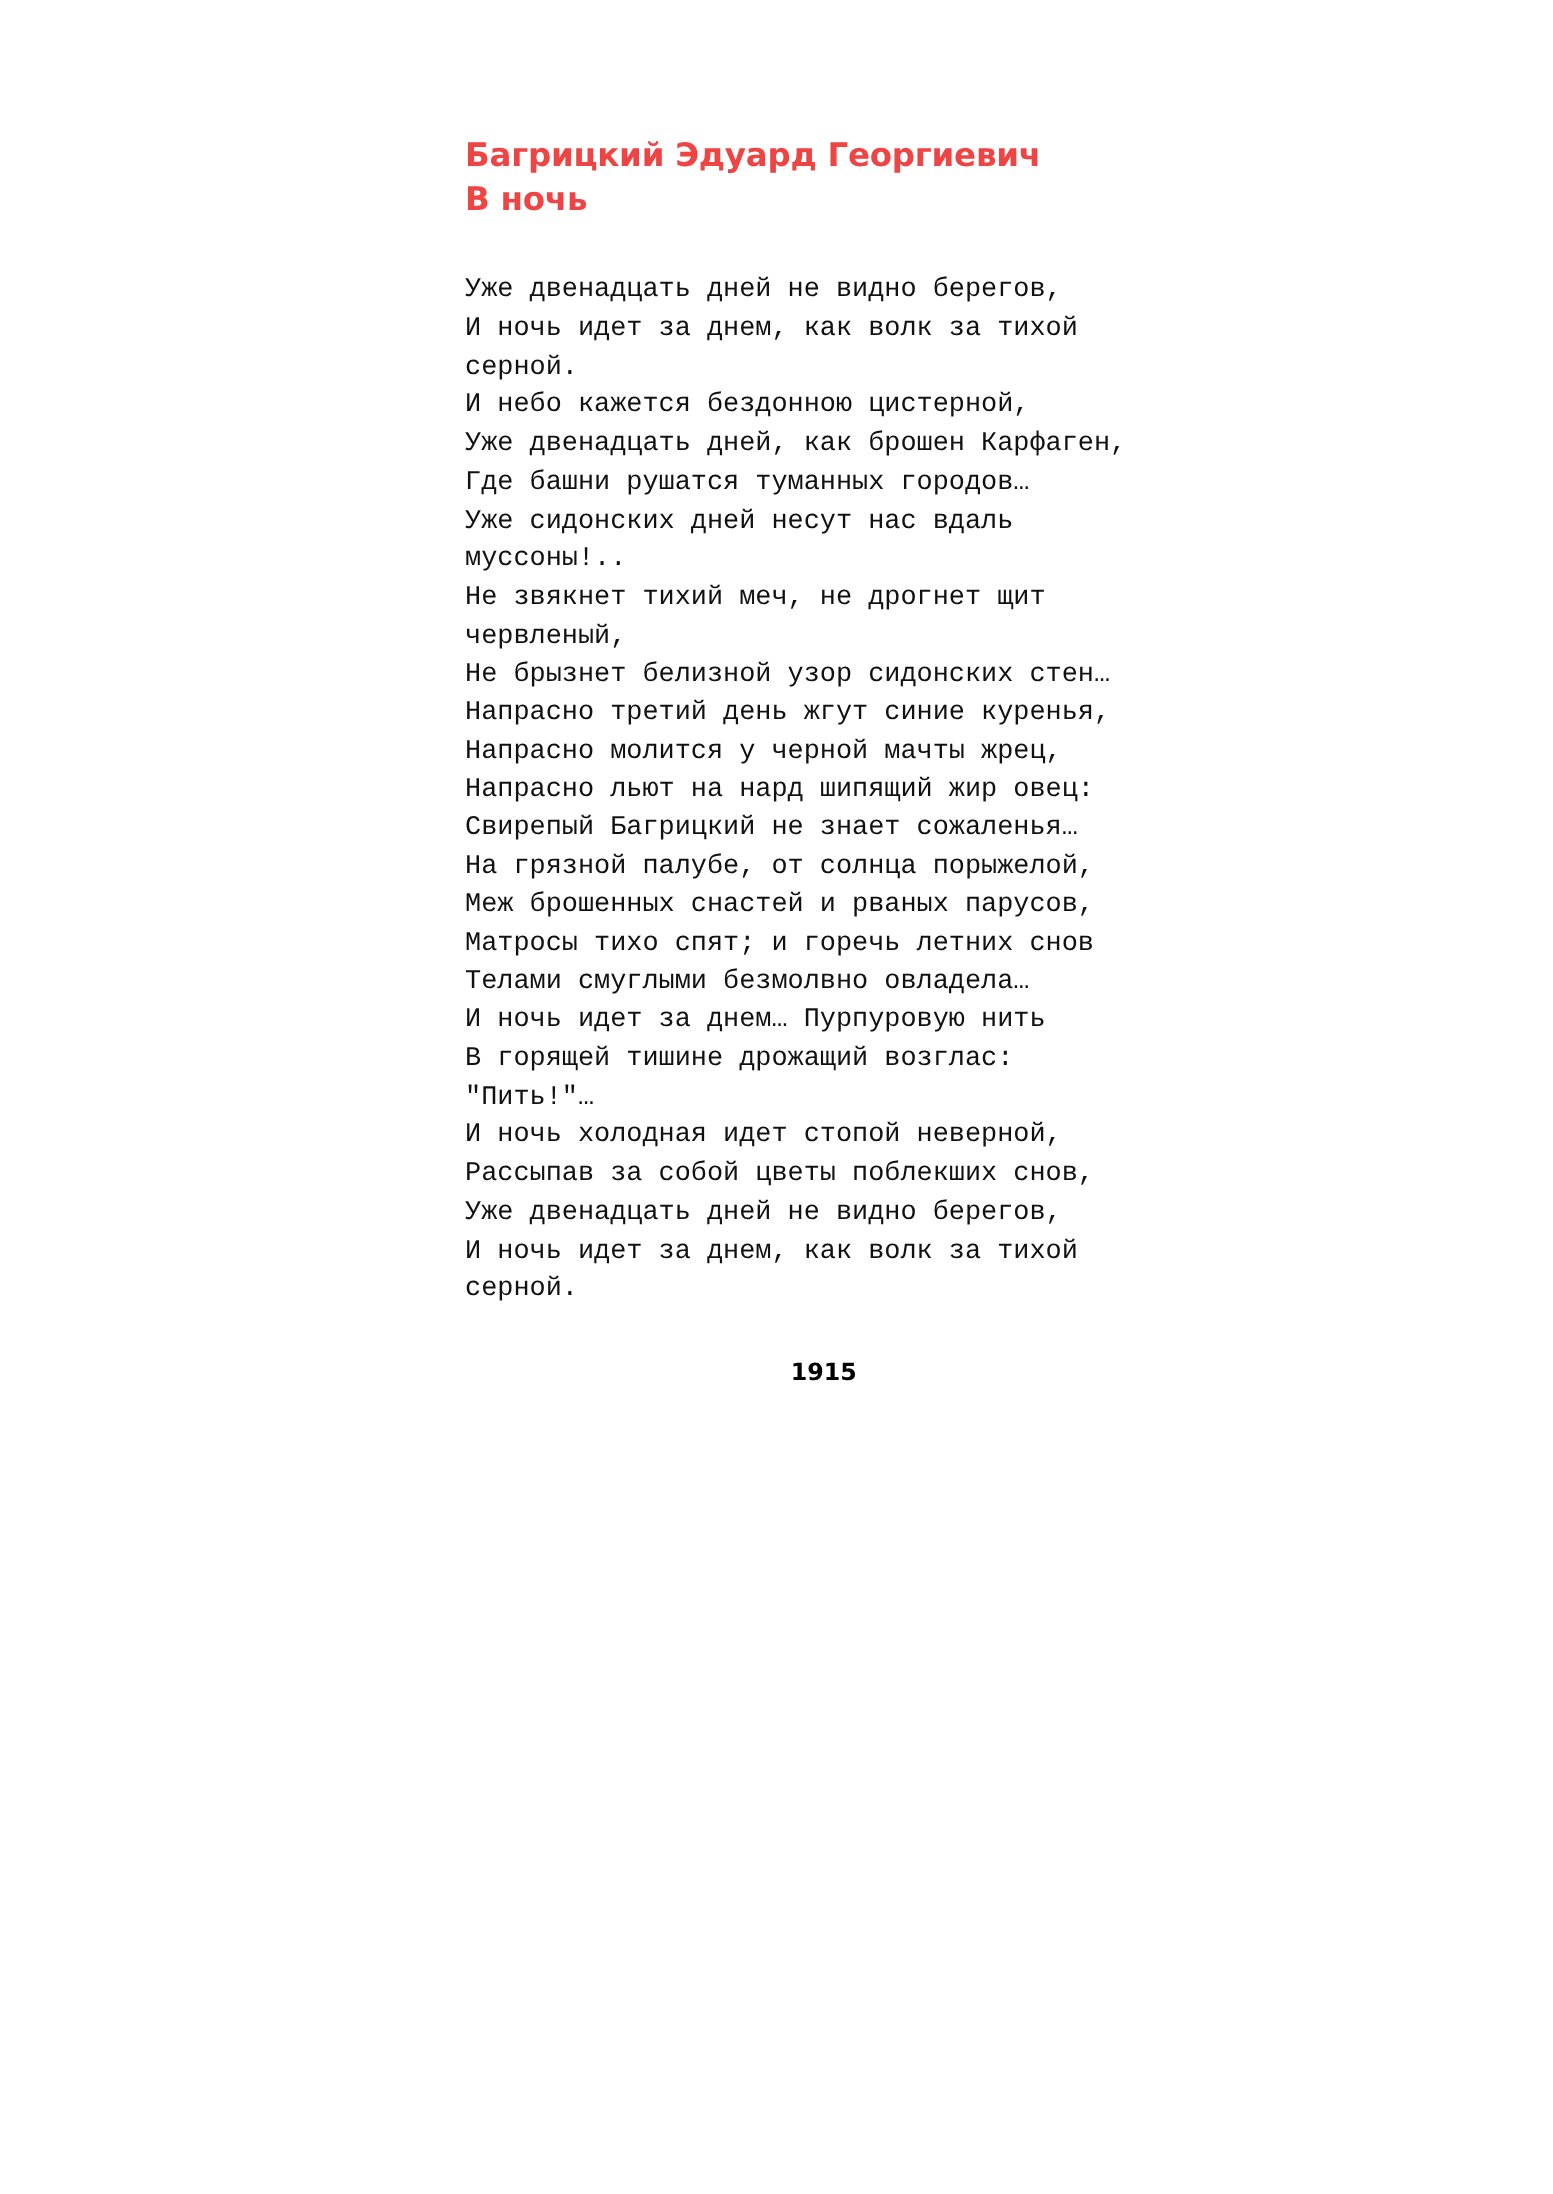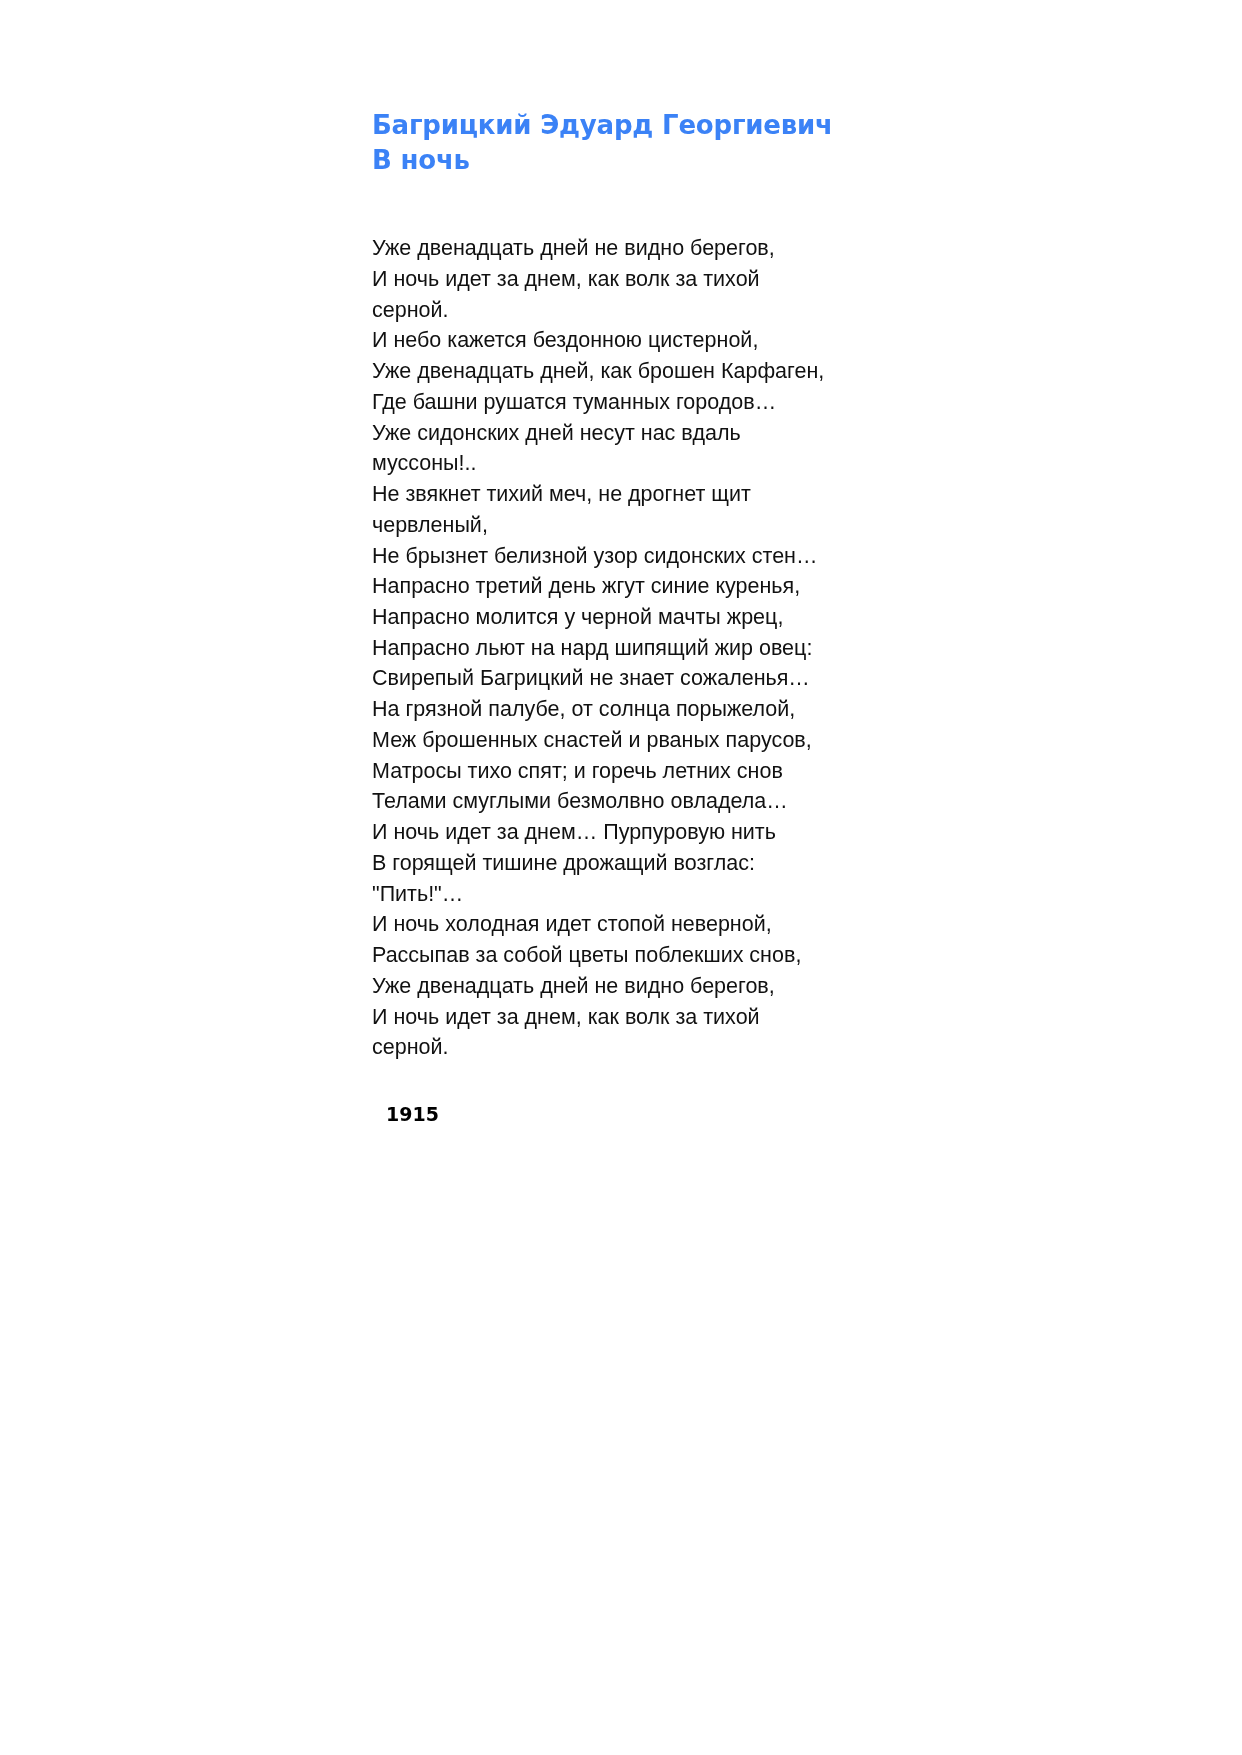--- a/index.html
+++ b/index.html
@@ -27,46 +27,47 @@
     position: absolute;
     left: 372px;
     top: 108px;
     width: 560px;
   }
   .doc-title {
     font-family: "DejaVu Sans", sans-serif;
     font-weight: bold;
     font-size: 26px;
     line-height: 1.33;
-    color: #3b82f6;
+    color: #ef4444;
     margin: 0;
     letter-spacing: -0.2px;
   }
   .doc-title .line {
     display: block;
     white-space: pre;
   }
   .poem {
-    margin-top: 56px;
-    font-family: Liberation Sans, sans-serif;
+    margin-top: 40px;
+    font-family: Liberation Mono, monospace;
     font-size: 21.5px;
     line-height: 1.43;
     color: #111111;
   }
   .poem .vline {
     display: block;
     white-space: pre-wrap;
   }
   .year {
     margin-top: 40px;
     margin-left: 14px;
     font-family: "DejaVu Sans", sans-serif;
     font-weight: bold;
     font-size: 19px;
     color: #000000;
+    text-align: center;
   }
 </style>
 </head>
 <body>
 
 <div class="page">
   <div class="content">
 
     <h1 class="doc-title">
       <span class="line">Багрицкий Эдуард Георгиевич</span>

